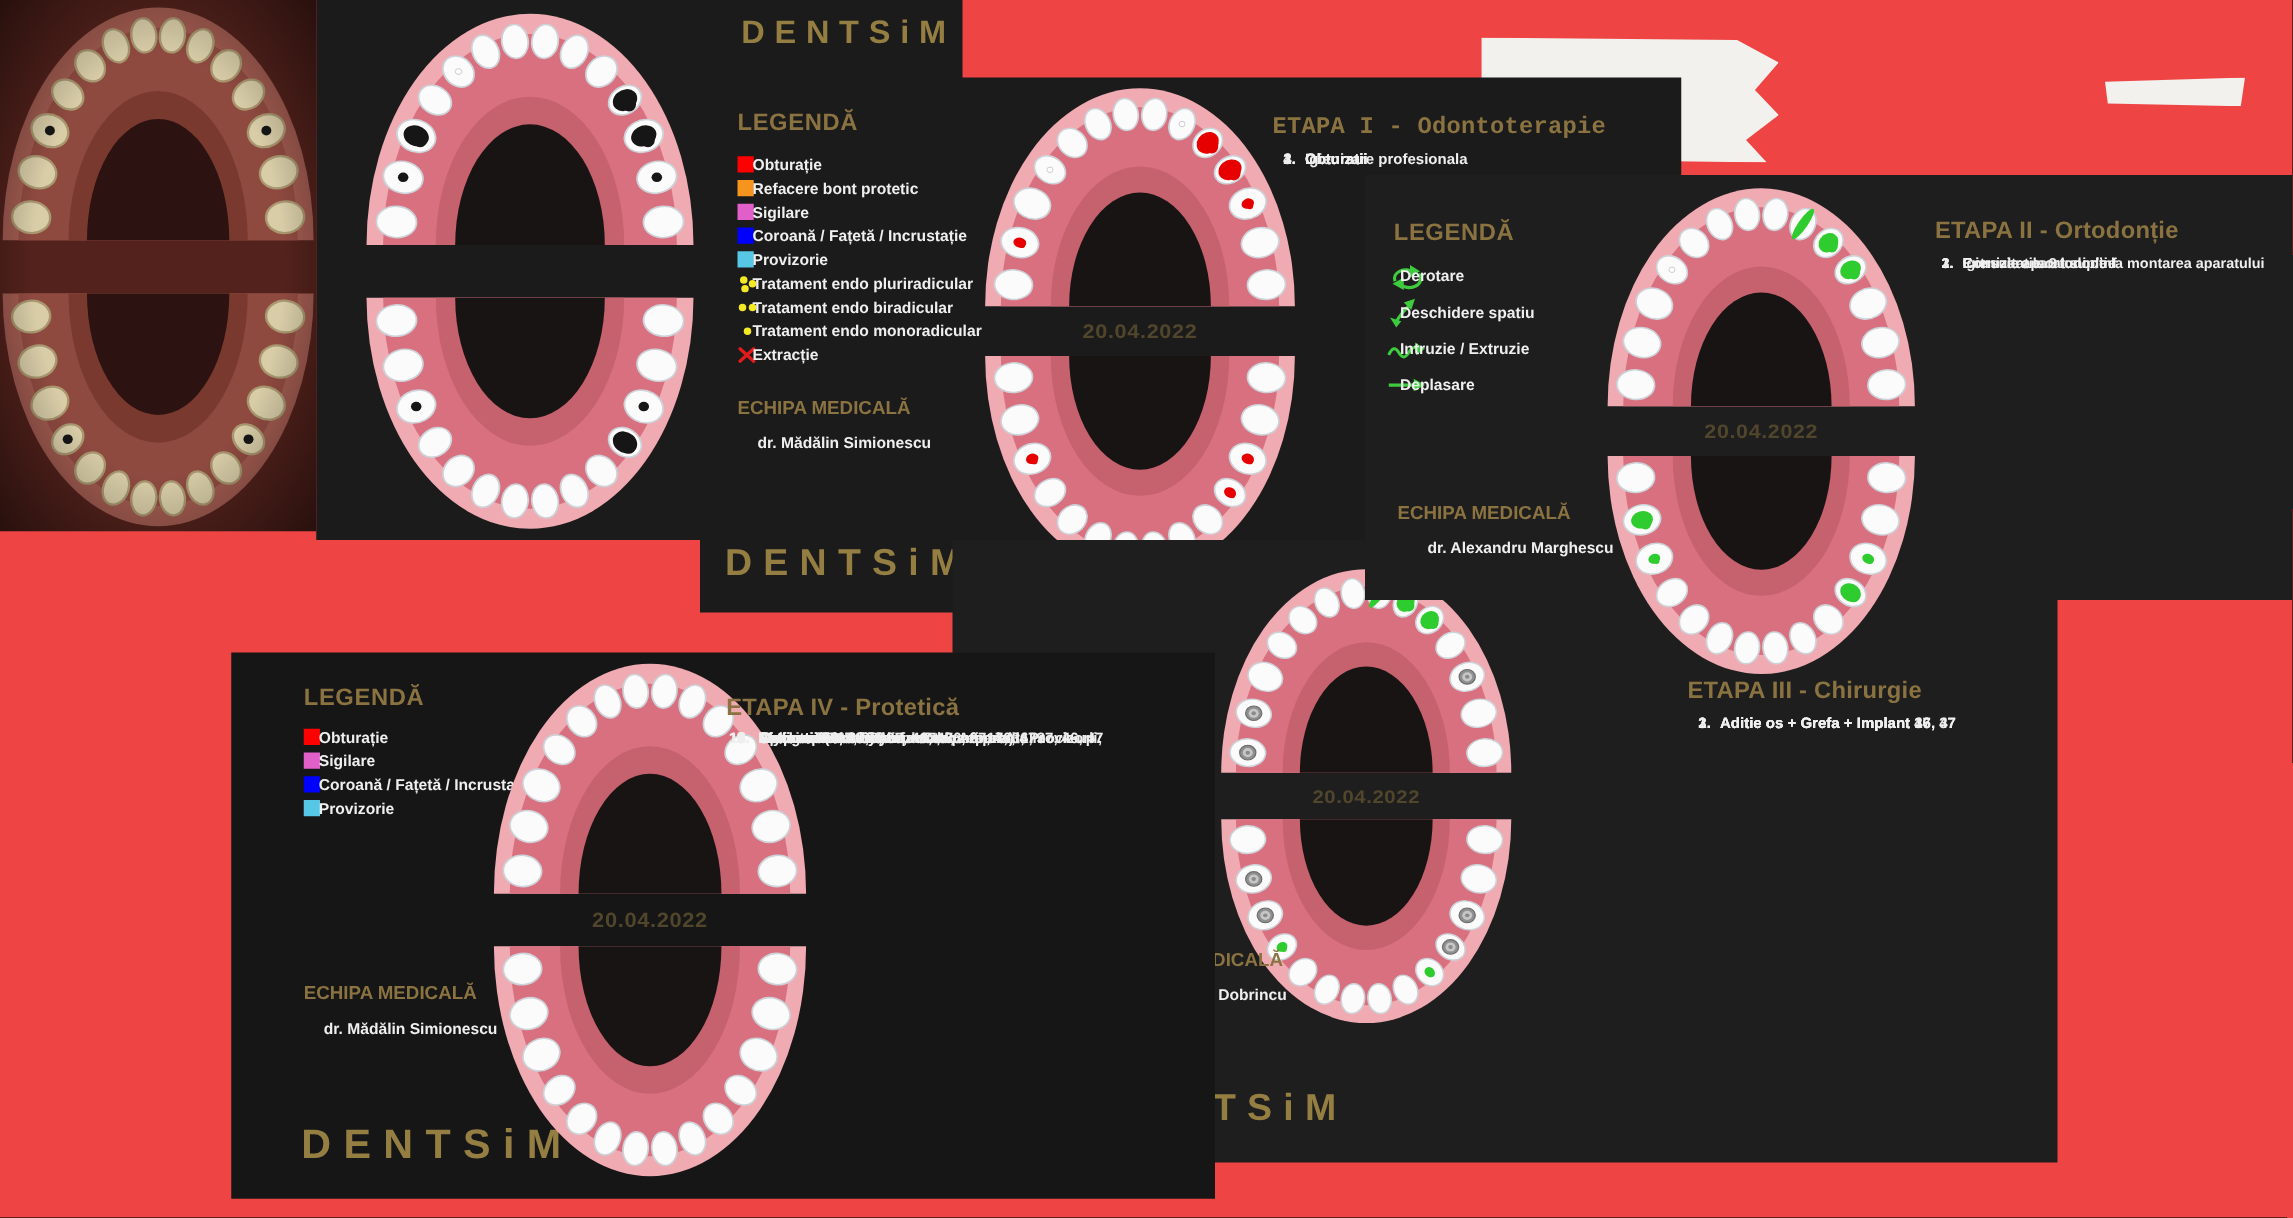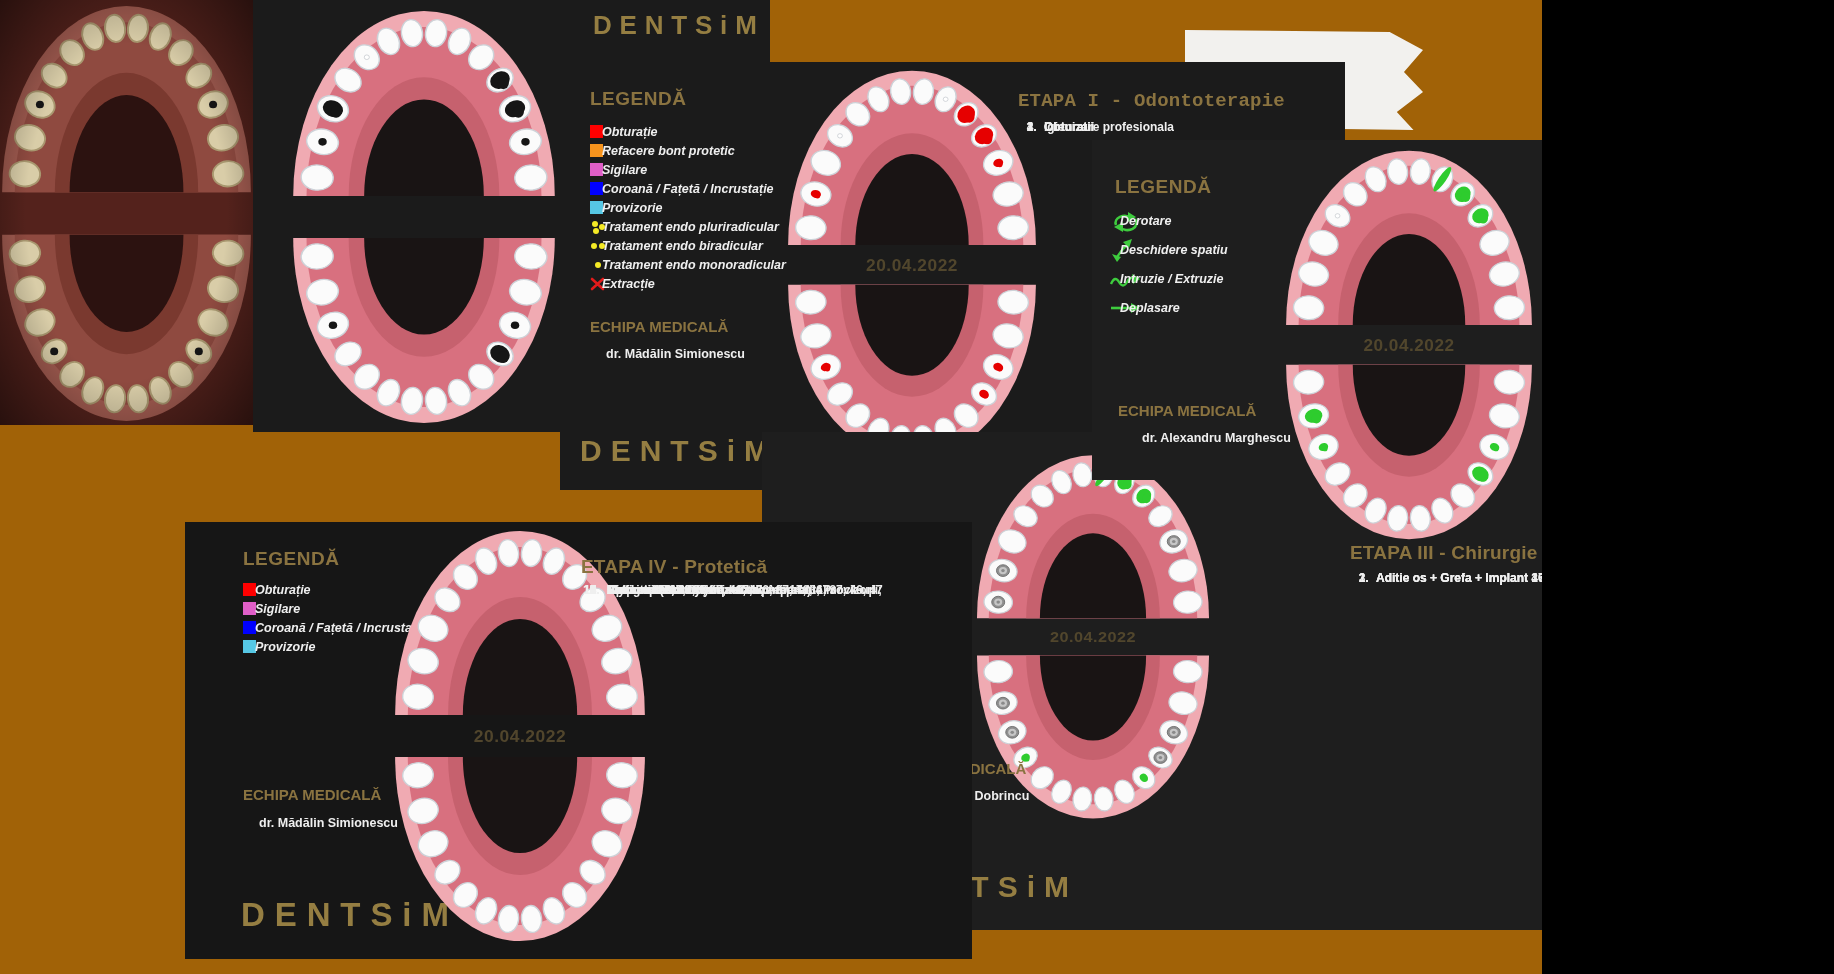--- a/index.html
+++ b/index.html
@@ -1,36 +1,36 @@
 <!DOCTYPE html>
 <html style="--gold: #8a7340; --goldlogo: #957e42; --twhite: #efefef;"><head>
 <meta charset="utf-8">
 <style>
   html,body{margin:0;padding:0;background:#000;}
-  #stage{position:relative;width:1542px;height:974px;background:#a16207;overflow:hidden;
+  #stage{position:relative;width:1834px;height:974px;background:#ef4444;overflow:hidden;
          font-family:"Liberation Sans",sans-serif;}
   .slide{position:absolute;}
   .slide *{position:absolute;}
   .wfrag{position:absolute;background:#f2f1ee;z-index:0;}
   .wf1{left:1185px;top:30px;width:238px;height:100px;
        clip-path:polygon(0 0,86% 2%,100% 20%,92% 42%,100% 62%,89% 82%,96% 100%,0 97%);}
   .wf2{left:1684px;top:62px;width:112px;height:23px;
        clip-path:polygon(0 15%,100% 0,97% 100%,2% 90%);}
   .logo{font-weight:700;color:var(--goldlogo);letter-spacing:.30em;white-space:nowrap;}
   .gold{color:var(--gold);font-weight:700;white-space:nowrap;}
   .lg-title{font-size:19px;letter-spacing:.5px;margin:0;}
   .stage-title{font-size:19px;letter-spacing:.2px;margin:0;}
   .team{font-size:15px;margin:0;}
   .doctor{color:var(--twhite);font-weight:700;font-size:12.5px;white-space:nowrap;}
   .legend{display:block;}
   .lrow{position:static;display:flex;align-items:center;height:19px;}
   .lrowA{position:static;display:flex;align-items:center;height:29px;}
   .lrow .sw,.lrowA .sw{width:15px;height:13px;flex:0 0 auto;display:flex;align-items:center;}
   .lrowA .sw{width:36px;height:26px;}
-  .lrow .lbl,.lrowA .lbl{margin-left:12px;color:var(--twhite);font-weight:700;font-size:12.5px;white-space:nowrap;font-style:italic;}
+  .lrow .lbl,.lrowA .lbl{margin-left:12px;color:var(--twhite);font-weight:700;font-size:12.5px;white-space:nowrap;}
   ol.steps{margin:0;padding:0 0 0 22px;color:var(--twhite);font-weight:700;}
   ol.steps li{padding-left:4px;}
   .steps-19 li{font-size:12px;line-height:19px;}
   .steps-c li{font-size:11.5px;line-height:19px;}
   .steps-d li{font-size:12px;line-height:17.5px;}
   .steps-e li{font-size:12px;line-height:17px;}
   
   .slideA{left:253px;top:0;width:517px;height:432px;background:#1b1b1b;z-index:1;}
   .logoA{left:340px;top:10px;font-size:26px;}
   .chartA{left:38px;top:5px;width:266px;height:422px;}

